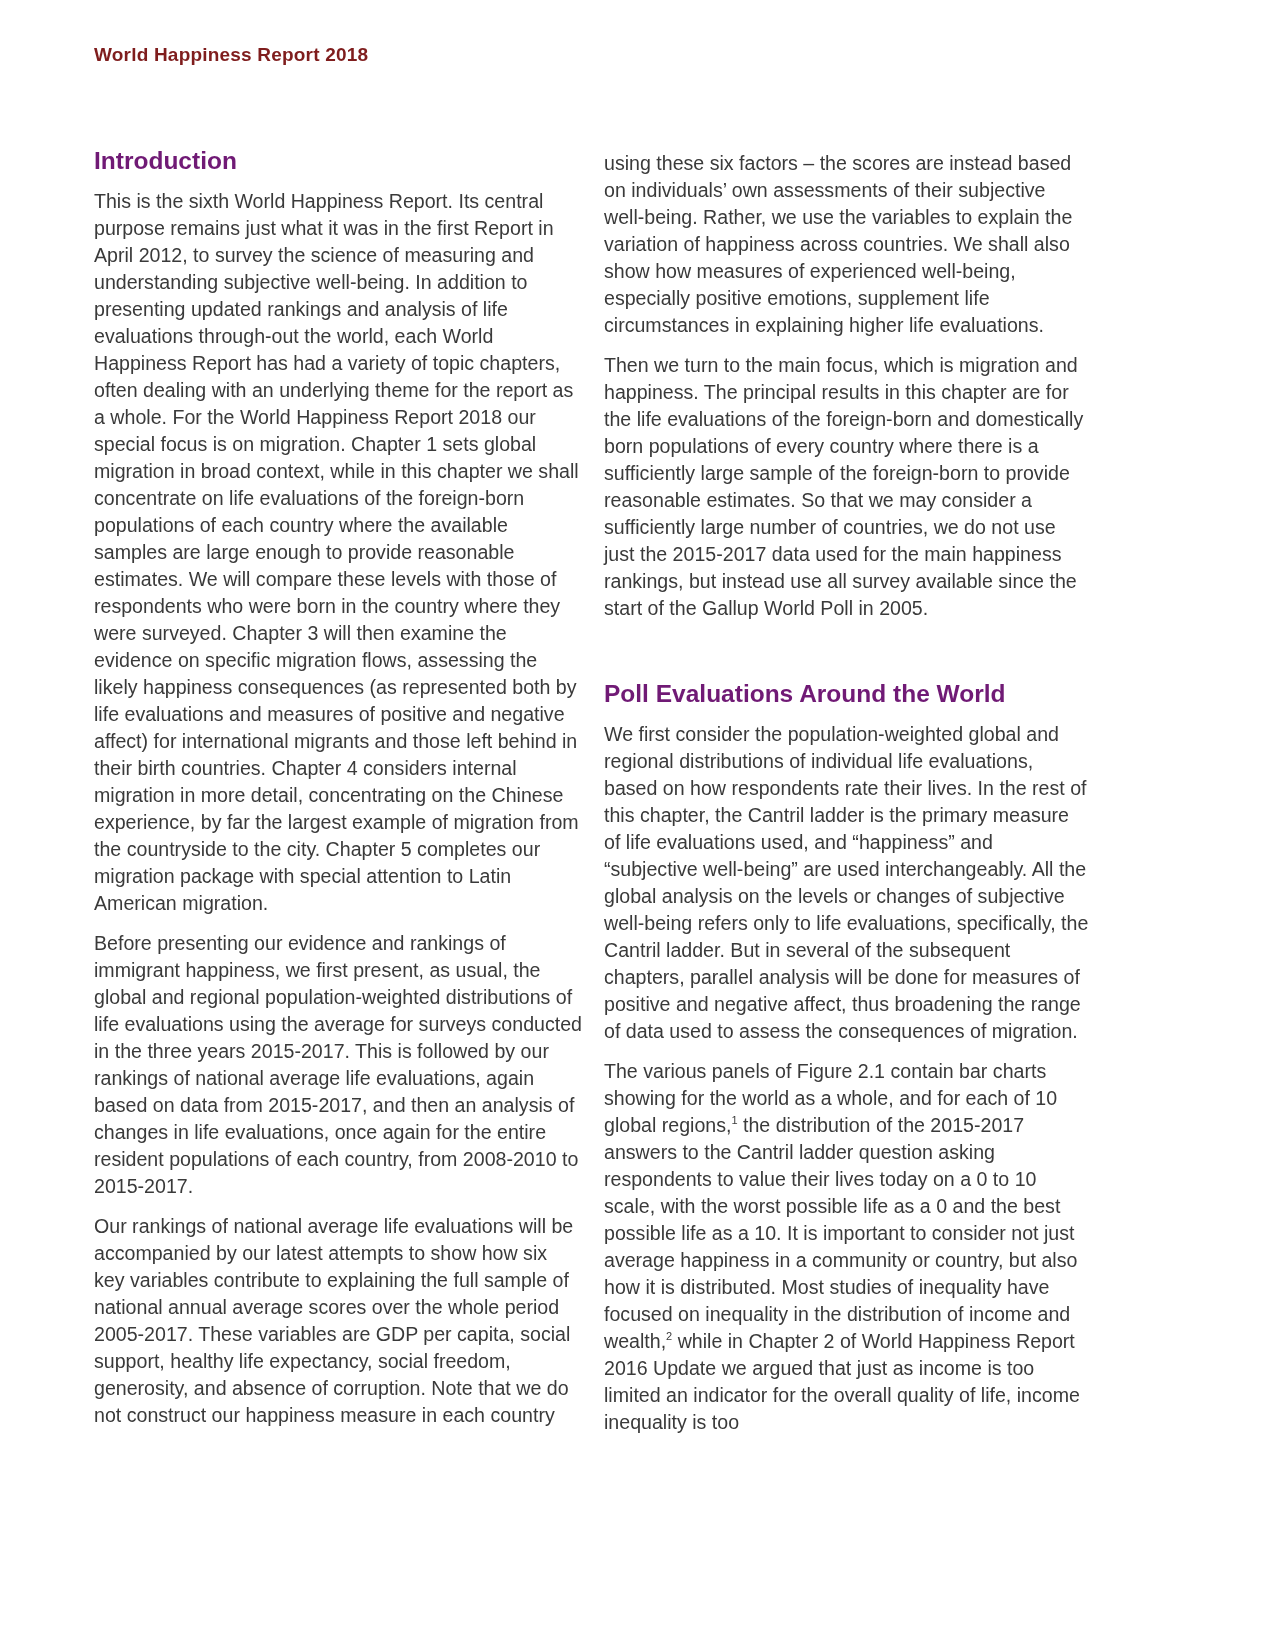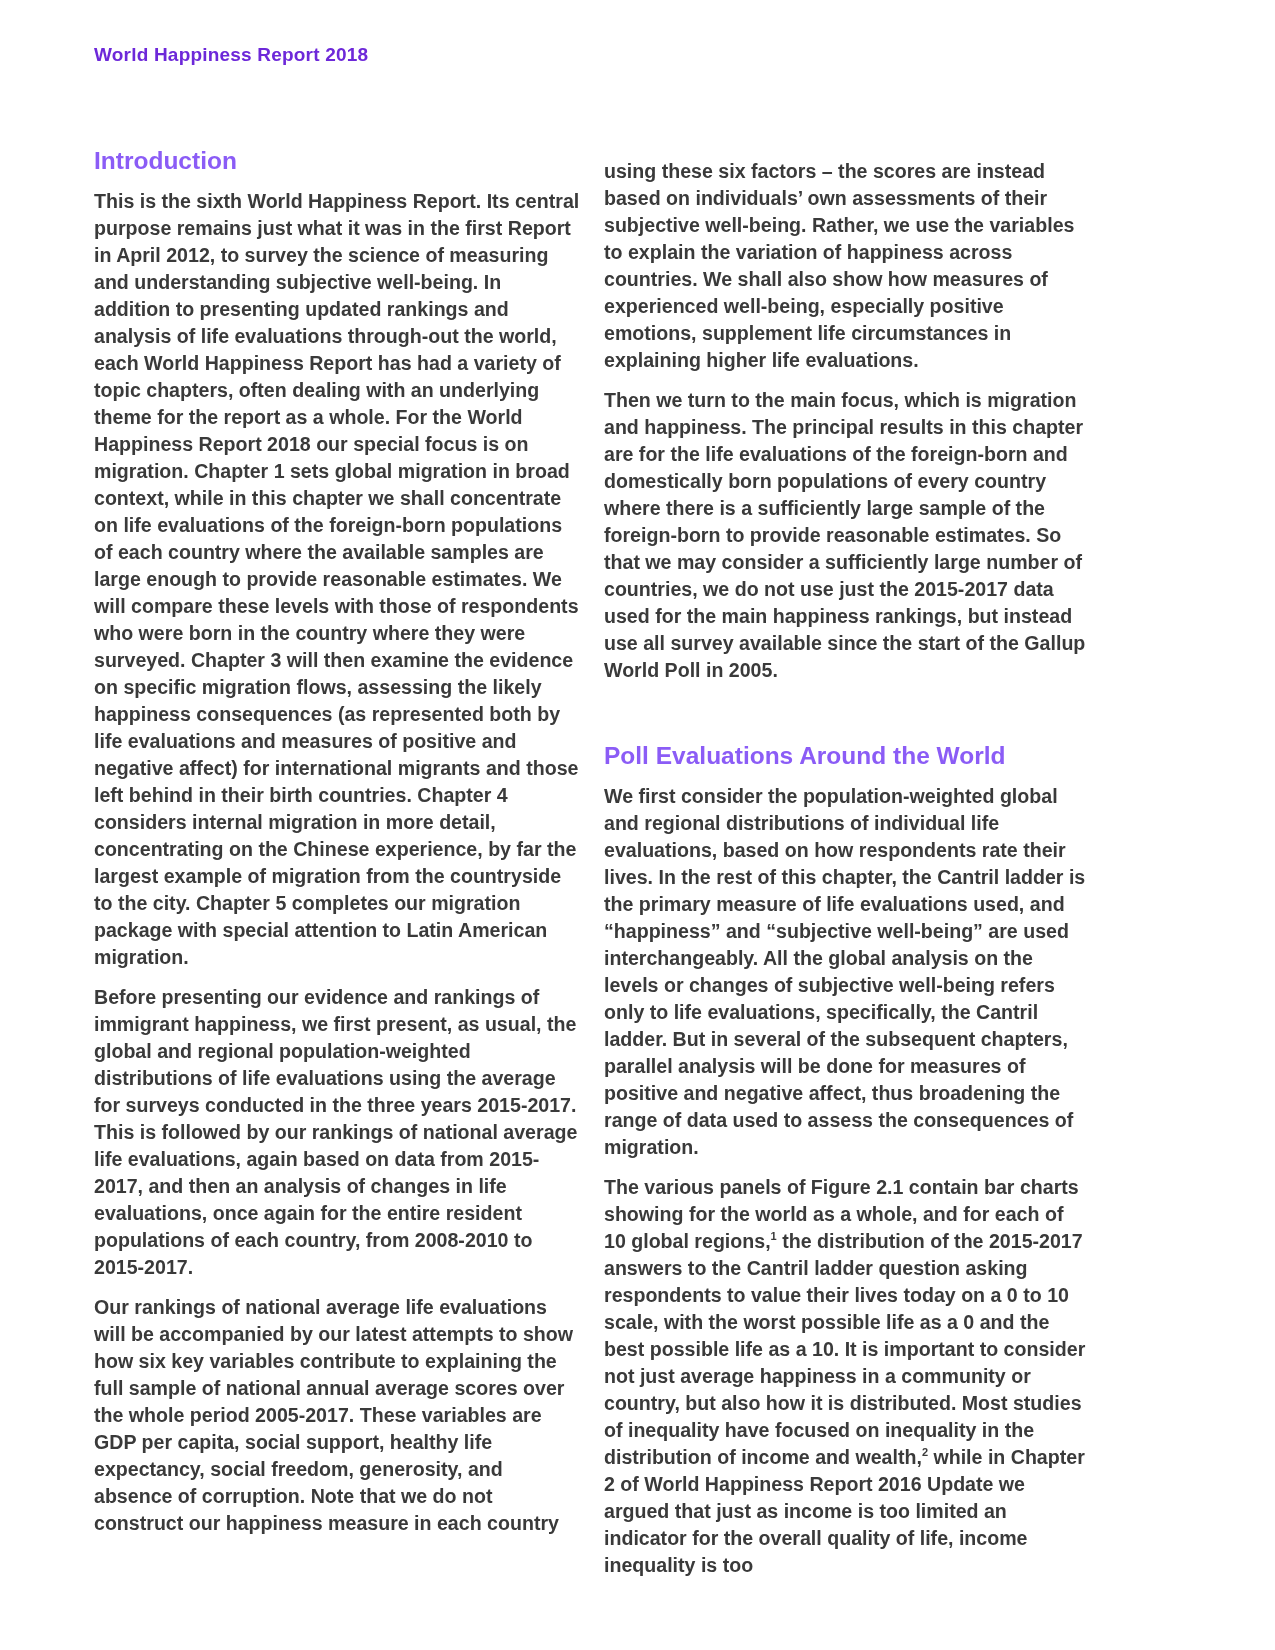--- a/index.html
+++ b/index.html
@@ -1,22 +1,22 @@
 <!DOCTYPE html>
 <html><head>
   <meta charset="utf-8">
   <style>
     html, body { margin: 0; padding: 0; background: #ffffff; }
     body { width: 1275px; height: 1650px; position: relative; overflow: hidden; font-family: "Liberation Sans", "DejaVu Sans", sans-serif; }
-    .running-header { position: absolute; left: 94px; top: 44px; font-size: 19px; font-weight: bold; color: #6d28d9; letter-spacing: 0.2px; }
+    .running-header { position: absolute; left: 94px; top: 44px; font-size: 19px; font-weight: bold; color: #7f1d1d; letter-spacing: 0.2px; }
     .col { position: absolute; top: 146px; width: 488px; color: #3a3a3a; font-size: 19.6px; line-height: 27px; }
     .col-left { left: 94px; }
     .col-right { left: 604px; width: 486px; }
-    h2 { margin: 0 0 12px 0; font-size: 24.5px; font-weight: bold; color: #8b5cf6; line-height: 30px; }
-    p { margin: 12px 0 13px 0; font-weight: bold; }
+    h2 { margin: 0 0 12px 0; font-size: 24.5px; font-weight: bold; color: #701a75; line-height: 30px; }
+    p { margin: 4px 0 13px 0; }
     .gap { height: 44px; }
     sup { font-size: 11px; line-height: 0; vertical-align: super; }
   </style>
 </head>
 <body>
 
 <div class="running-header">World Happiness Report 2018</div>
 
 <div class="col col-left">
   <h2>Introduction</h2>

